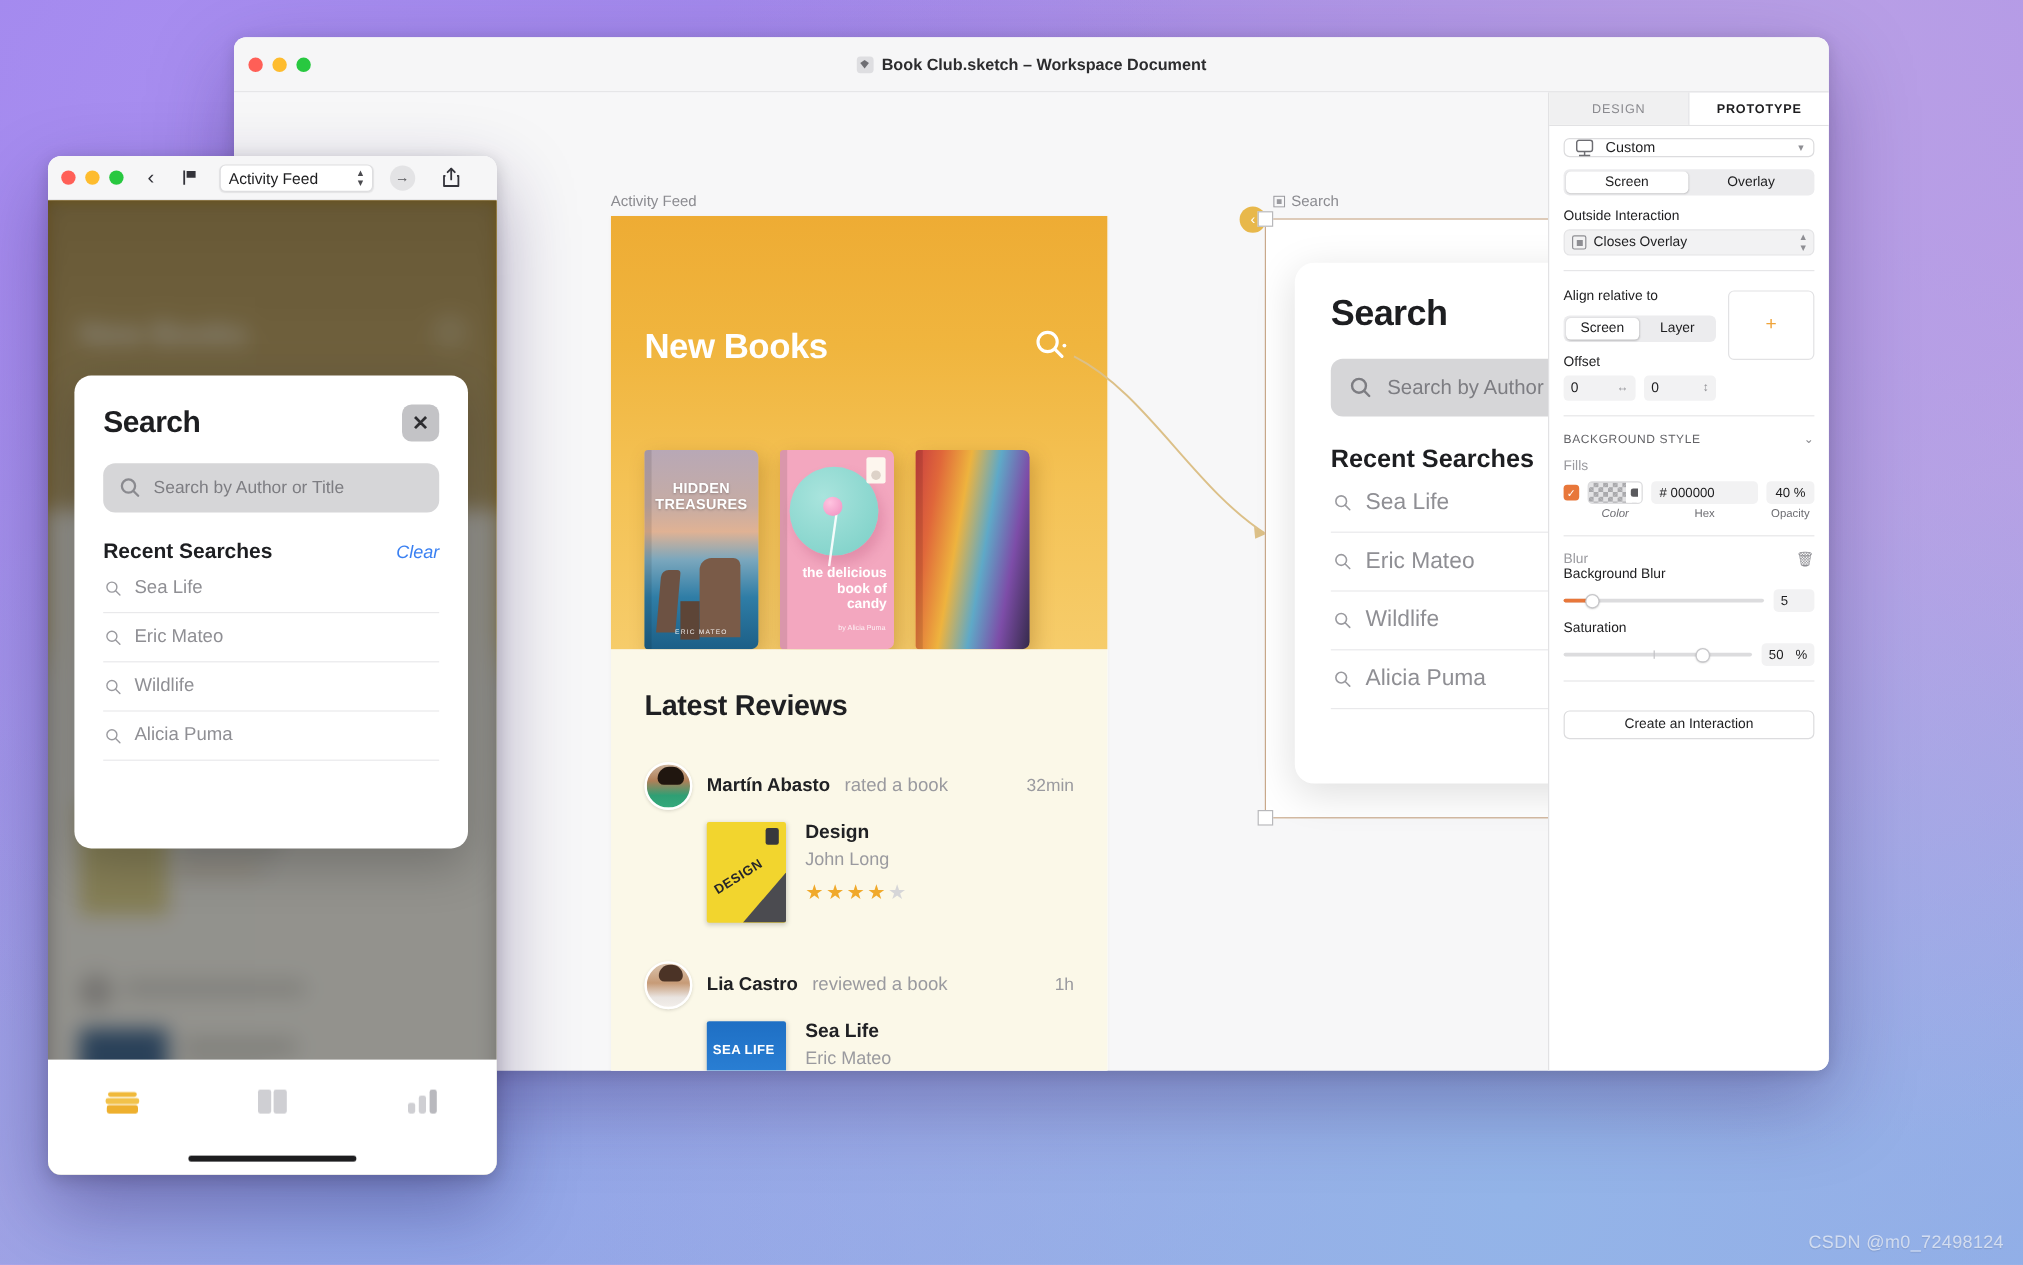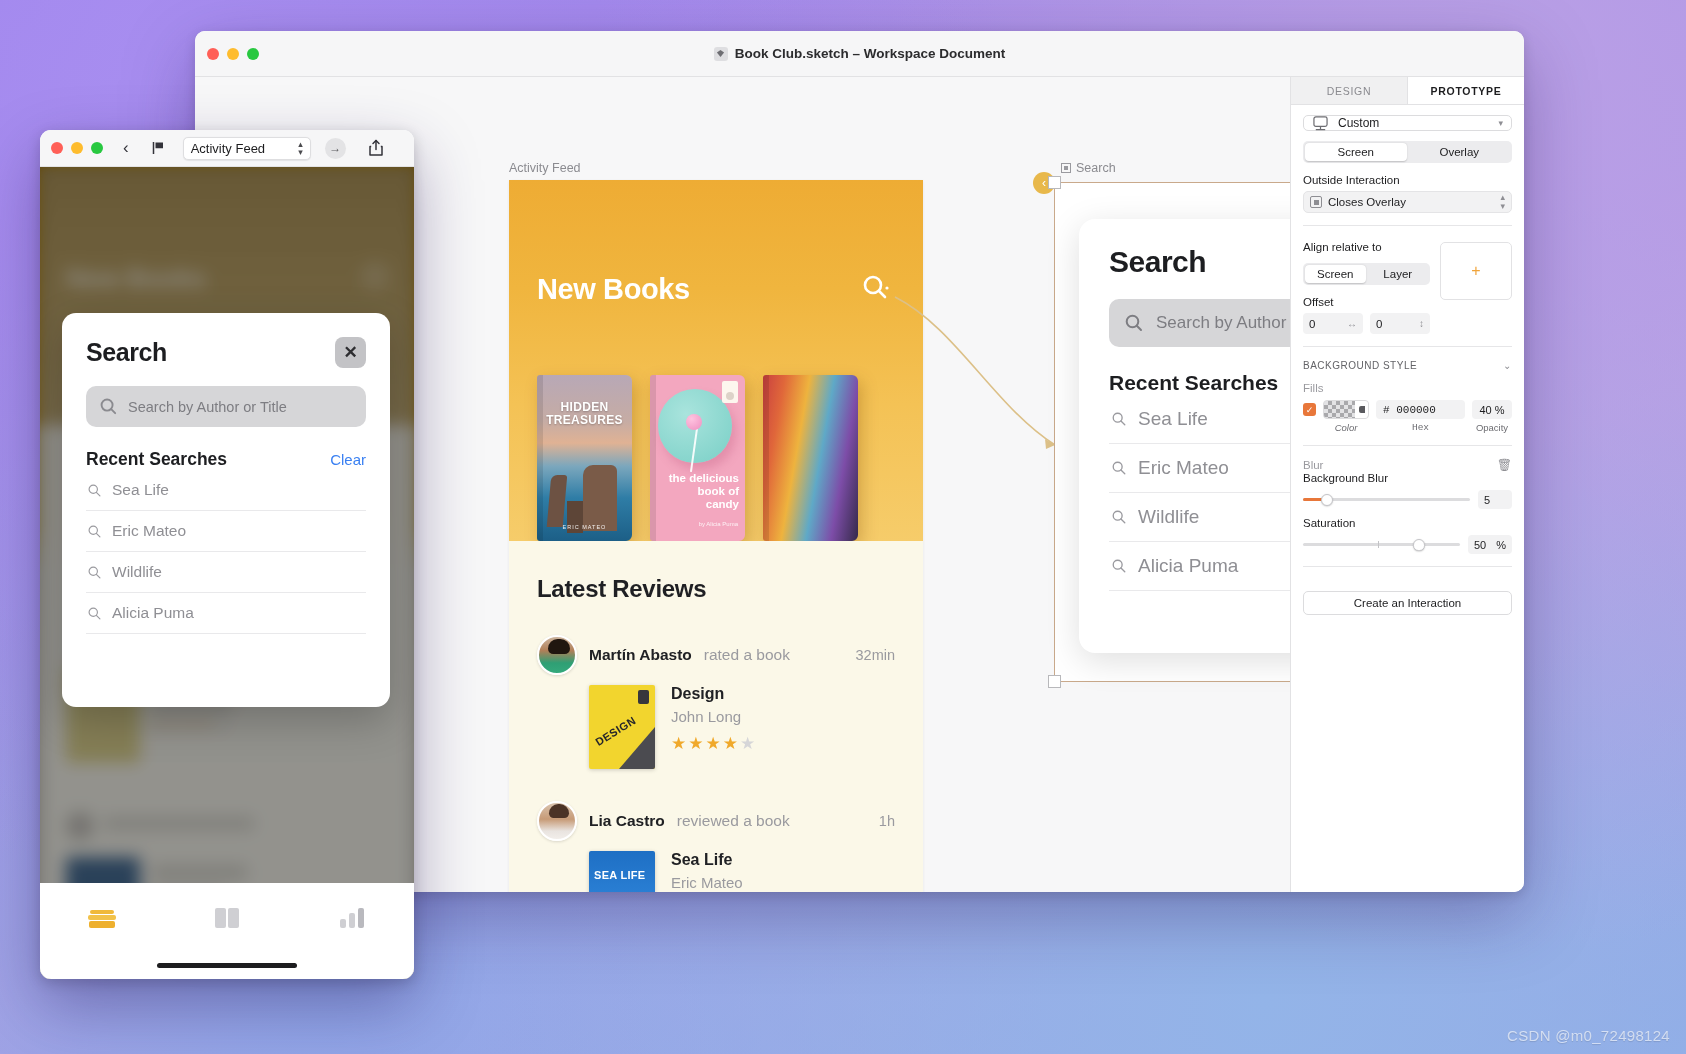--- a/index.html
+++ b/index.html
@@ -295,21 +295,21 @@
     background-color: #e3e3e5;
     position: relative;
   }
   .swatch .picker {
     position: absolute; right: 0; top: 0; bottom: 0; width: 13px;
     background: #fff; border-radius: 0 3px 3px 0;
     display:flex; align-items:center; justify-content:center;
   }
   .swatch .picker::after{ content:""; width:6px;height:7px;background:#5a5a5e;border-radius:2px 0 0 2px;}
   .fld-cap { font-size: 9.5px; color: #6d6d72; margin-top: 3px; }
-  .hex-wrap { flex: 1; font-family: Liberation Mono, monospace; }
+  .hex-wrap { flex: 1; }
   .hex {
     height: 19px; background: #f2f2f3; border-radius: 4px;
     display: flex; align-items: center; padding: 0 7px; font-size: 11px; color: #1d1d1f;
   }
   .op-wrap { width: 40px; }
   .op {
     height: 19px; background: #f2f2f3; border-radius: 4px;
     display: flex; align-items: center; justify-content: center; gap: 3px;
     font-size: 11px; color: #1d1d1f;
   }
@@ -413,21 +413,21 @@
     background: #c3c3c6; color: #2d2d30; display: flex; align-items: center;
     justify-content: center; font-size: 17px; font-weight: bold;
   }
   #pv-searchfield {
     margin-top: 18px; height: 41px; background: #d6d6d8; border-radius: 10px;
     display: flex; align-items: center; gap: 10px; padding: 0 13px;
   }
   #pv-searchfield .ph { font-size: 14.5px; color: #7d7d82; }
   #pv-recent-head { display: flex; align-items: baseline; margin-top: 22px; }
   #pv-recent-title { font-size: 17.5px; font-weight: bold; color: #1d1e21; }
-  #pv-clear { margin-left: auto; font-size: 15px; color: #3a80f2; }
+  #pv-clear { margin-left: auto; font-size: 15px; color: #3a80f2; font-style: italic; }
   .pv-rrow {
     display: flex; align-items: center; gap: 10px;
     padding: 11px 1px; border-bottom: 1px solid #e9e9eb;
     font-size: 15.5px; color: #8f8f94;
   }
   svg { display: block; }
 </style>
 </head>
 <body>
 

